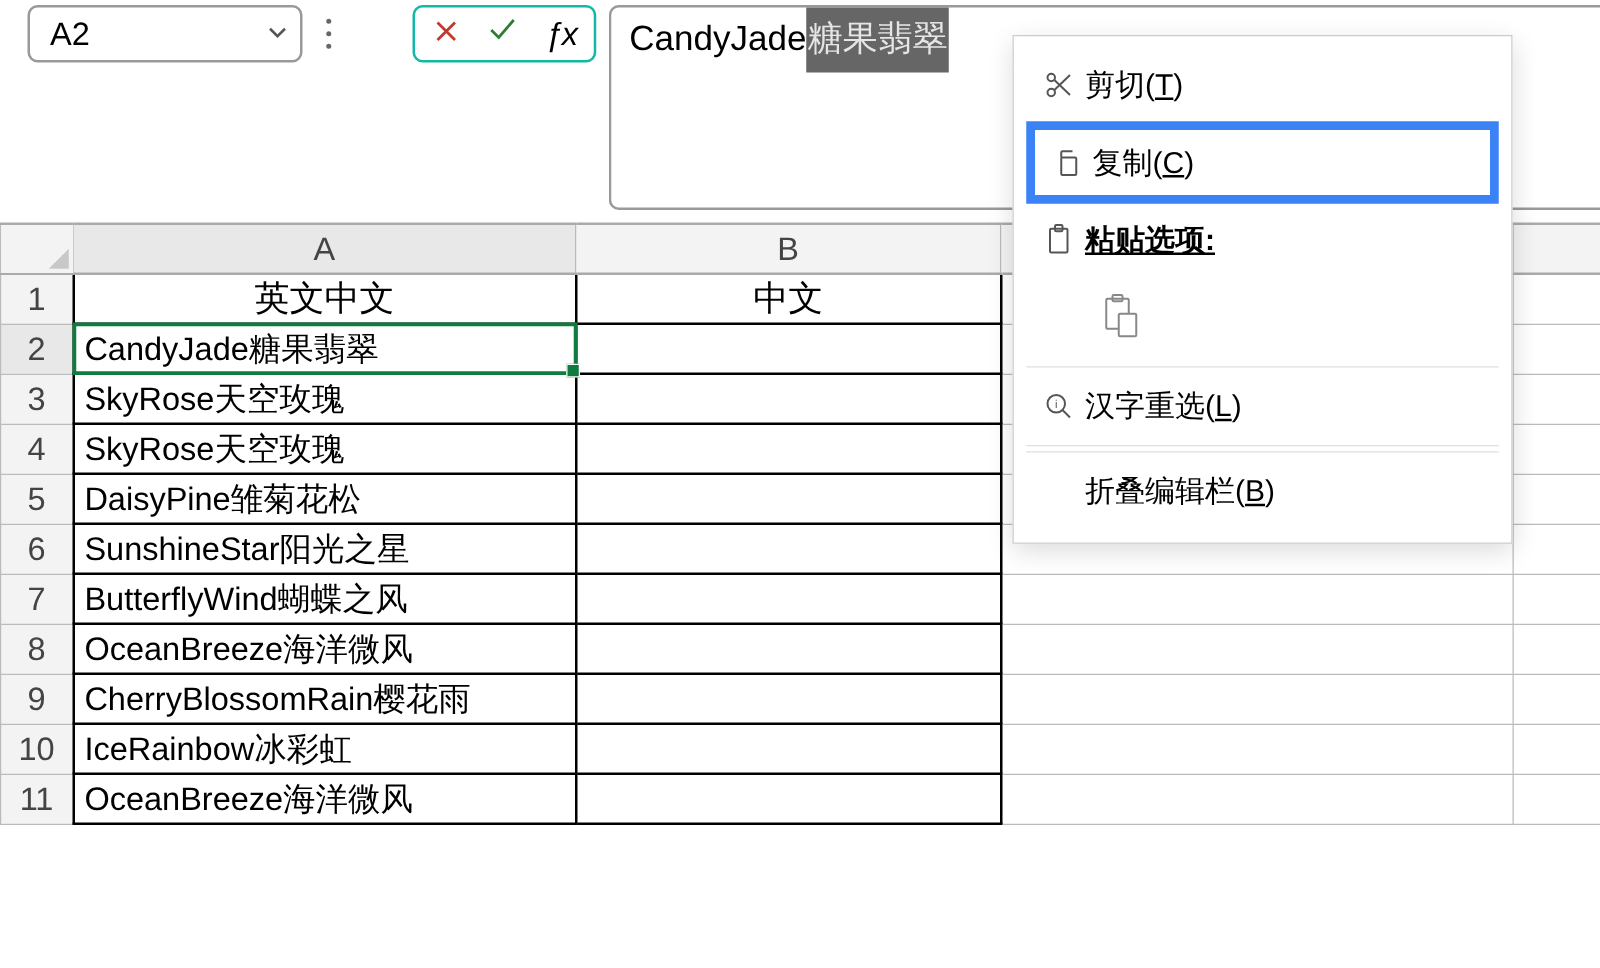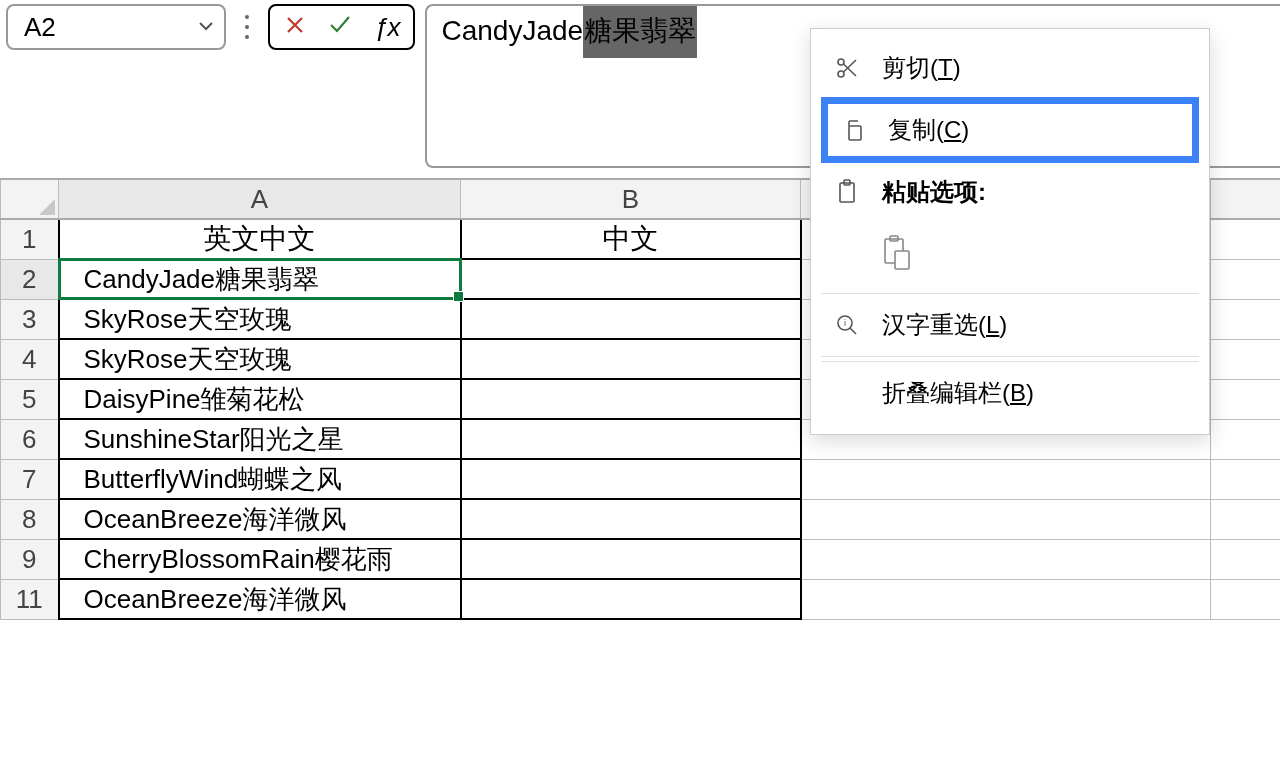--- a/index.html
+++ b/index.html
@@ -27,41 +27,43 @@
   .name-box {
     display: flex;
     align-items: center;
     border: 2px solid #999;
     border-radius: 8px;
     height: 46px;
     width: 220px;
     padding: 0 8px 0 16px;
     background: #fff;
     font-size: 26px;
+    margin-left: 16px;
   }
   .name-box .text { flex: 1; }
   .name-box svg { flex-shrink: 0; }
 
   .vert-dots {
     display: flex;
     align-items: center;
     height: 46px;
     padding: 0 6px;
     color: #555;
   }
 
   .fb-btns {
     display: flex;
     align-items: center;
     height: 46px;
     gap: 21px;
-    border: 2px solid #000000;
+    border: 2px solid #14b8a6;
     border-radius: 8px;
     padding: 0 14px;
     background: #fff;
+    margin-left: 46px;
   }
   .fb-btns .x { color: #c0392b; font-size: 26px; }
   .fb-btns .chk { color: #2e7d32; font-size: 30px; }
   .fb-btns .fx { font-style: italic; font-size: 26px; letter-spacing: -1px; }
 
   .formula-input {
     flex: 1;
     border: 2px solid #999;
     border-top-left-radius: 8px;
     border-bottom-left-radius: 8px;
@@ -69,21 +71,21 @@
     height: 164px;
     background: #fff;
     padding: 6px 14px;
     font-size: 28px;
     overflow: hidden;
     margin-right: -6px; 
   }
   .formula-input .plain { white-space: pre; }
   .formula-input .sel {
     background: #666;
-    color: #000000;
+    color: #e5e5e5;
     padding: 12px 1px;
     text-align: center;
   }
 
   
   .sheet {
     position: relative;
     padding-top: 6px;
   }
   .sheet table {
@@ -129,21 +131,21 @@
   }
   .rowhdr.selected { background: #e8e8e8; }
 
   .col-rowhdr { width: 58px; }
   .col-a      { width: 402px; }
   .col-b      { width: 340px; }
   .col-c      { width: 410px; }
   .col-d      { width: 70px; }
 
   td.data {
-    padding-left: 24px;
+    padding-left: 8px;
     border: 2px solid #000;
     background: #fff;
   }
   td.empty { background: #fff; }
 
   
   .active-cell-overlay {
     position: absolute;
     border: 3px solid #0f7b3e;
     pointer-events: none;
@@ -173,39 +175,39 @@
     width: 400px;
     background: #fff;
     border: 1px solid #ccc;
     box-shadow: 0 6px 20px rgba(0,0,0,0.15);
     padding: 10px 4px 12px 4px;
     z-index: 50;
   }
   .menu-item {
     display: flex;
     align-items: center;
-    gap: 18px;
+    gap: 4px;
     padding: 10px 14px 10px 8px;
     font-size: 24px;
     color: #000;
     cursor: default;
     border: 1px solid transparent;
     margin: 2px 6px;
   }
   .menu-item.highlight { border: 7px solid #3b82f6; }
   .menu-item .icon {
     width: 34px;
     display: inline-flex;
     justify-content: center;
     color: #555;
     flex-shrink: 0;
   }
   .menu-item .icon svg { stroke: #555; }
   .menu-item .label u { text-decoration: underline; }
-  .menu-item.bold .label { font-weight: 700; }
+  .menu-item.bold .label { font-weight: 700; text-decoration: underline; }
 
   .paste-sub {
     padding: 6px 0 10px 60px;
   }
   .paste-sub .paste-opt {
     width: 44px; height: 52px;
     display: inline-flex;
     align-items: center;
     justify-content: center;
     color: #777;
@@ -334,20 +336,27 @@
           <td class="empty"></td>
         </tr>
         <tr>
           <td class="rowhdr">9</td>
           <td class="data" id="cell-A9">CherryBlossomRain樱花雨</td>
           <td class="data" style="border-left: 2px solid rgb(0, 0, 0);"></td>
           <td class="empty"></td>
           <td class="empty"></td>
         </tr>
         <tr>
+          <td class="rowhdr">10</td>
+          <td class="data" id="cell-A10">IceRainbow冰彩虹</td>
+          <td class="data" style="border-left: 2px solid rgb(0, 0, 0);"></td>
+          <td class="empty"></td>
+          <td class="empty"></td>
+        </tr>
+        <tr>
           <td class="rowhdr">11</td>
           <td class="data" id="cell-A11">OceanBreeze海洋微风</td>
           <td class="data" style="border-left: 2px solid rgb(0, 0, 0);"></td>
           <td class="empty"></td>
           <td class="empty"></td>
         </tr>
       </tbody>
   </table>
   <div class="active-cell-overlay" id="active-overlay" style="left: 57.5px; top: 86px; width: 404px; height: 42px;"></div>
 </div>

